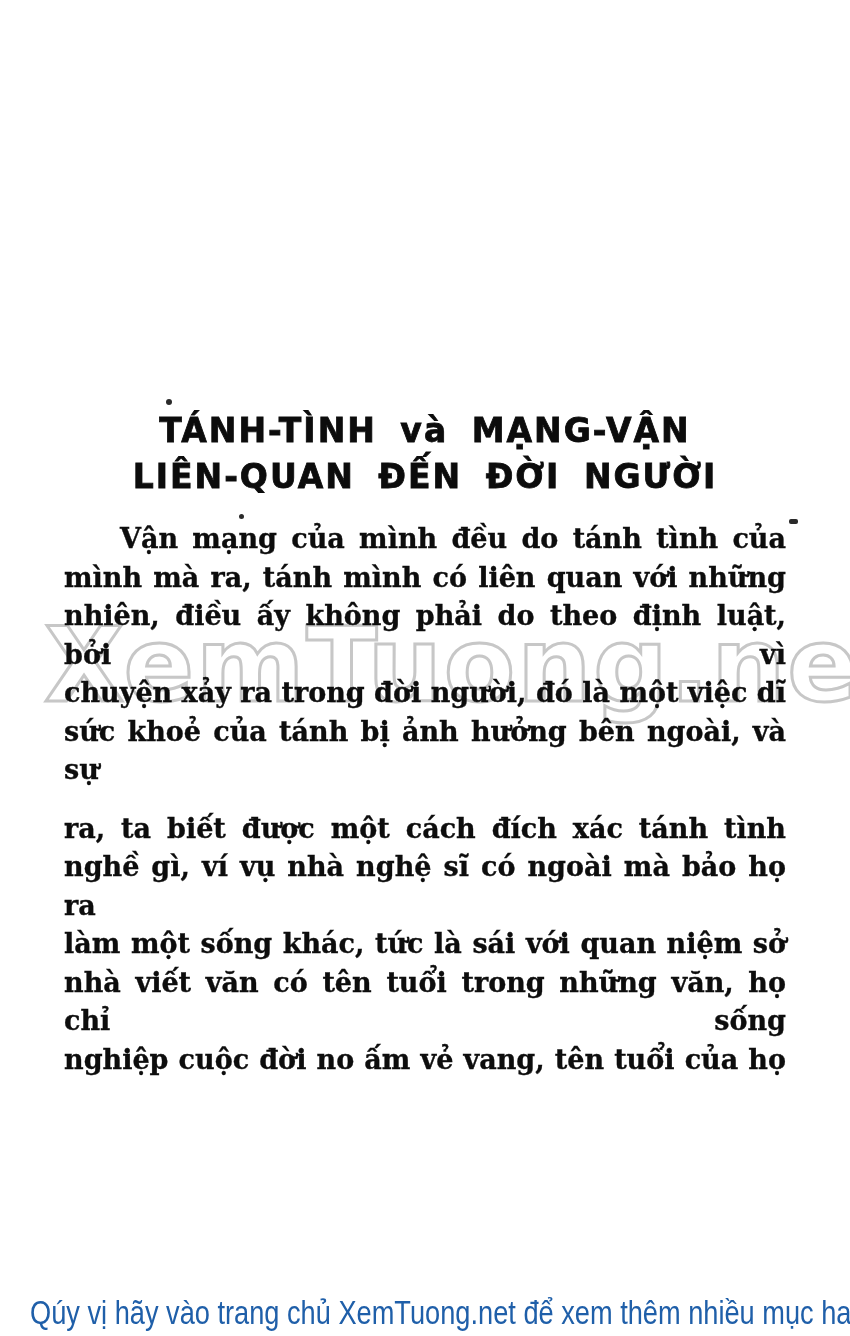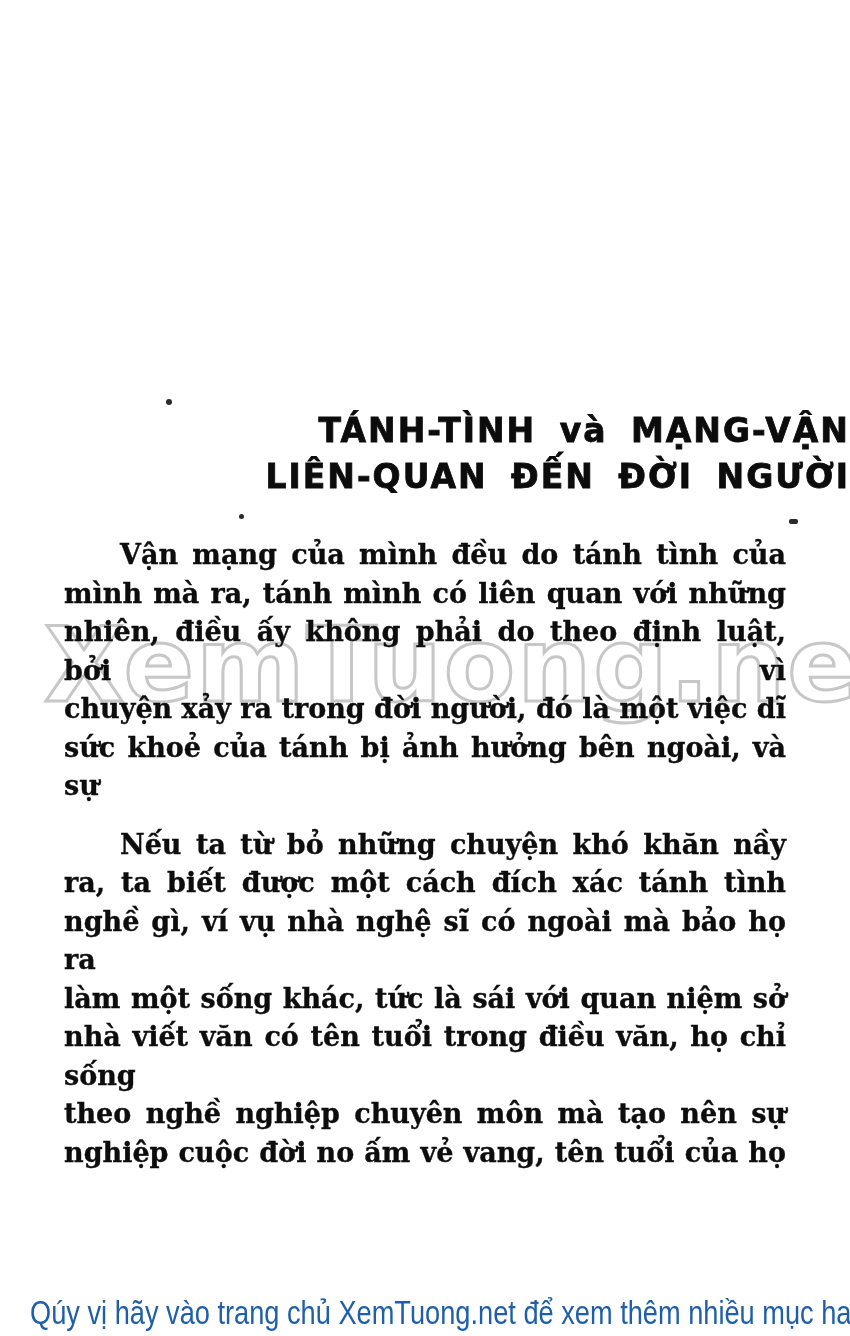--- a/index.html
+++ b/index.html
@@ -23,39 +23,39 @@
     -webkit-text-stroke:3px #c7c7c7;
     text-stroke:3px #c7c7c7;
     white-space:nowrap;
     z-index:0;
     user-select:none;
   }
   
   .content{position:relative;z-index:1;}
   .title-block{
     margin:408px 0 0 0;
-    text-align:right;
+    text-align:center;
     font-family:"DejaVu Sans", sans-serif;
     font-weight:bold;
     color:#0c0c0c;
   }
   .title-line{
     font-size:33px;
     line-height:46px;
     letter-spacing:2px;
     word-spacing:10px;
     -webkit-text-stroke:0.8px #0c0c0c;
   }
   .body-block{
     margin-left:64px;
     width:722px;
     color:#0d0d0d;
   }
   .para{margin:0;padding:0;}
-  .para-1{margin-top:36px;}
+  .para-1{margin-top:20px;}
   .para-2{margin-top:20px;}
   .bline{
     font-size:27px;
     line-height:38.5px;
     font-weight:bold;
     text-align:justify;
     text-align-last:justify;
     -webkit-text-stroke:0.35px #0d0d0d;
     white-space:normal;
   }
@@ -98,26 +98,24 @@
 
       <div class="para para-1">
         <div class="bline first">Vận mạng của mình đều do tánh tình của</div>
         <div class="bline">mình mà ra, tánh mình có liên quan với những</div>
         <div class="bline">nhiên, điều ấy không phải do theo định luật, bởi vì</div>
         <div class="bline">chuyện xảy ra trong đời người, đó là một việc dĩ</div>
         <div class="bline">sức khoẻ của tánh bị ảnh hưởng bên ngoài, và sự</div>
       </div>
 
       <div class="para para-2">
-        <div class="bline first">Nếu ta từ bỏ những chuyện khó khăn nầy</div>
         <div class="bline">ra, ta biết được một cách đích xác tánh tình</div>
         <div class="bline">nghề gì, ví vụ nhà nghệ sĩ có ngoài mà bảo họ ra</div>
         <div class="bline">làm một sống khác, tức là sái với quan niệm sở</div>
-        <div class="bline">nhà viết văn có tên tuổi trong điều văn, họ chỉ sống</div>
-        <div class="bline">theo nghề nghiệp chuyên môn mà tạo nên sự</div>
+        <div class="bline">nhà viết văn có tên tuổi trong những văn, họ chỉ sống</div>
         <div class="bline">nghiệp cuộc đời no ấm vẻ vang, tên tuổi của họ</div>
 
       </div>
 
     </div>
   </div>
 
   <div class="speck" style="left:166px;top:399px;width:6px;height:6px;"></div>
   <div class="speck" style="left:239px;top:514px;width:5px;height:5px;"></div>
   <div class="speck" style="left:789px;top:519px;width:9px;height:5px;border-radius:2px;"></div>

